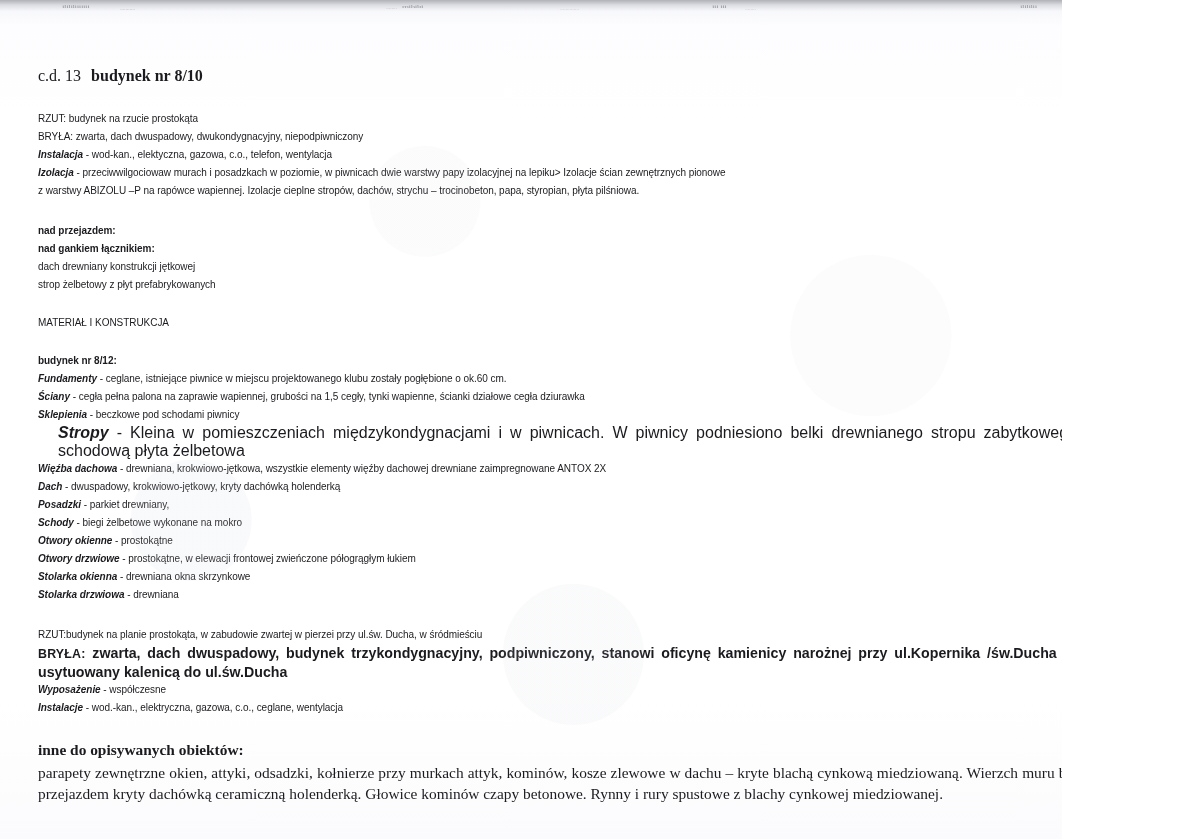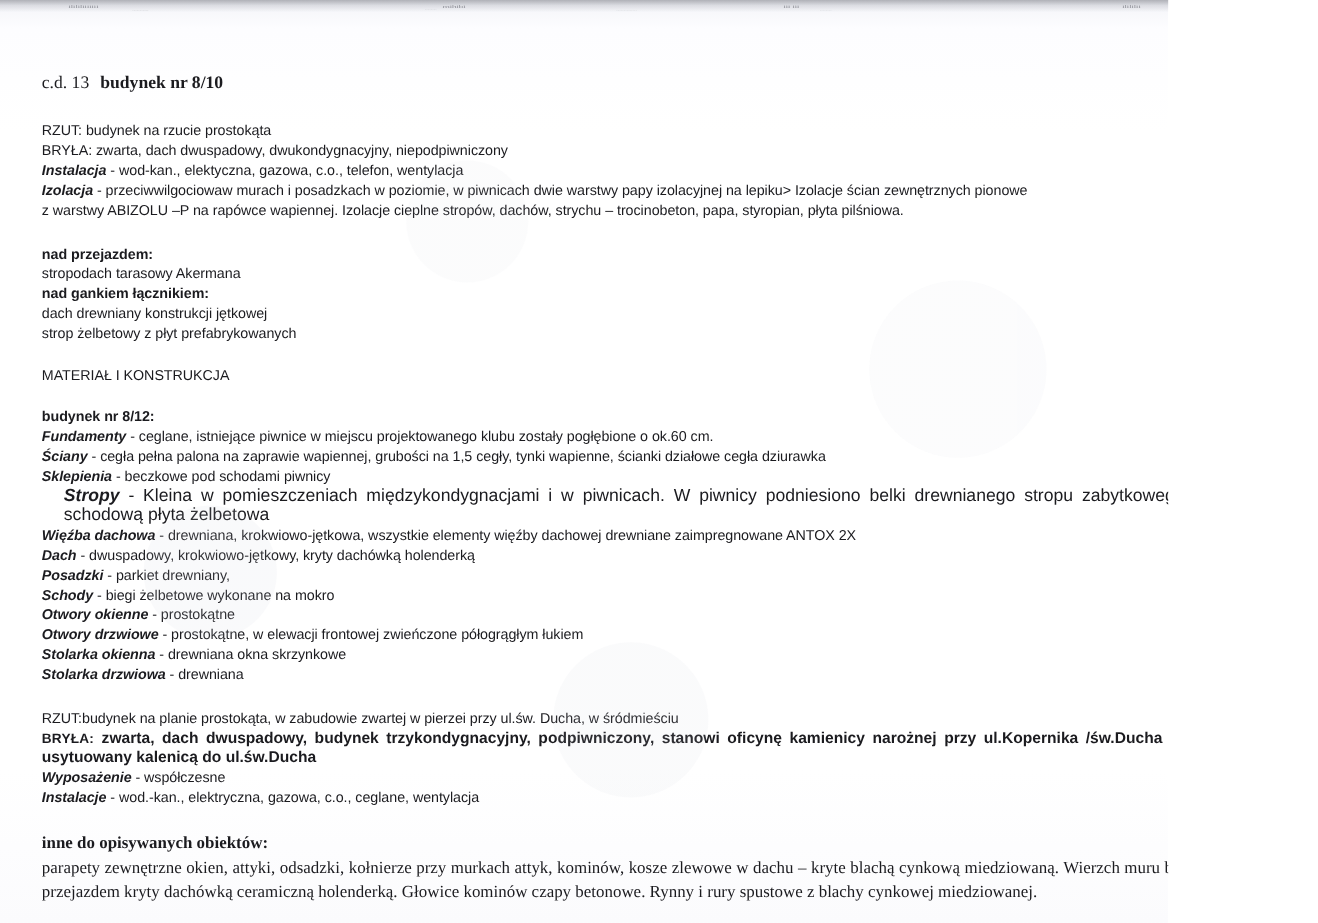--- a/index.html
+++ b/index.html
@@ -68,21 +68,21 @@
     position: absolute;
     left: 38px;
     top: 66px;
     width: 1115px;
   }
 
   .line {
     display: block;
     white-space: nowrap;
     line-height: 18px;
-    font-size: 13px;
+    font-size: 10px;
     letter-spacing: -0.05px;
   }
 
   
   .doc-head {
     font-family: "Liberation Serif", serif;
     font-size: 16px;
     line-height: 20px;
     white-space: nowrap;
     margin-bottom: 24px;
@@ -180,21 +180,20 @@
       <span class="line"><span>BRYŁA:</span><span> zwarta, dach dwuspadowy, dwukondygnacyjny, niepodpiwniczony</span></span>
       <span class="line"><span class="lbl-bi">Instalacja</span><span> - wod-kan., elektyczna, gazowa, c.o., telefon, wentylacja</span></span>
       <span class="line"><span class="lbl-bi">Izolacja</span><span> - przeciwwilgociowaw murach i posadzkach w poziomie, w piwnicach  dwie warstwy papy izolacyjnej na lepiku&gt; Izolacje ścian zewnętrznych pionowe</span></span>
       <span class="line">z warstwy ABIZOLU –P na rapówce wapiennej. Izolacje cieplne stropów, dachów, strychu – trocinobeton, papa, styropian, płyta pilśniowa.</span>
     </div>
 
     <div class="gap-lg"></div>
 
     <div class="sect">
       <span class="line lbl-b">nad przejazdem:</span>
-      <span class="line">stropodach tarasowy Akermana</span>
       <span class="line lbl-b">nad gankiem łącznikiem:</span>
       <span class="line">dach drewniany konstrukcji jętkowej</span>
       <span class="line">strop żelbetowy z płyt prefabrykowanych</span>
     </div>
 
     <div class="gap-md"></div>
 
     <div class="sect">
       <span class="line">MATERIAŁ I KONSTRUKCJA</span>
     </div>

